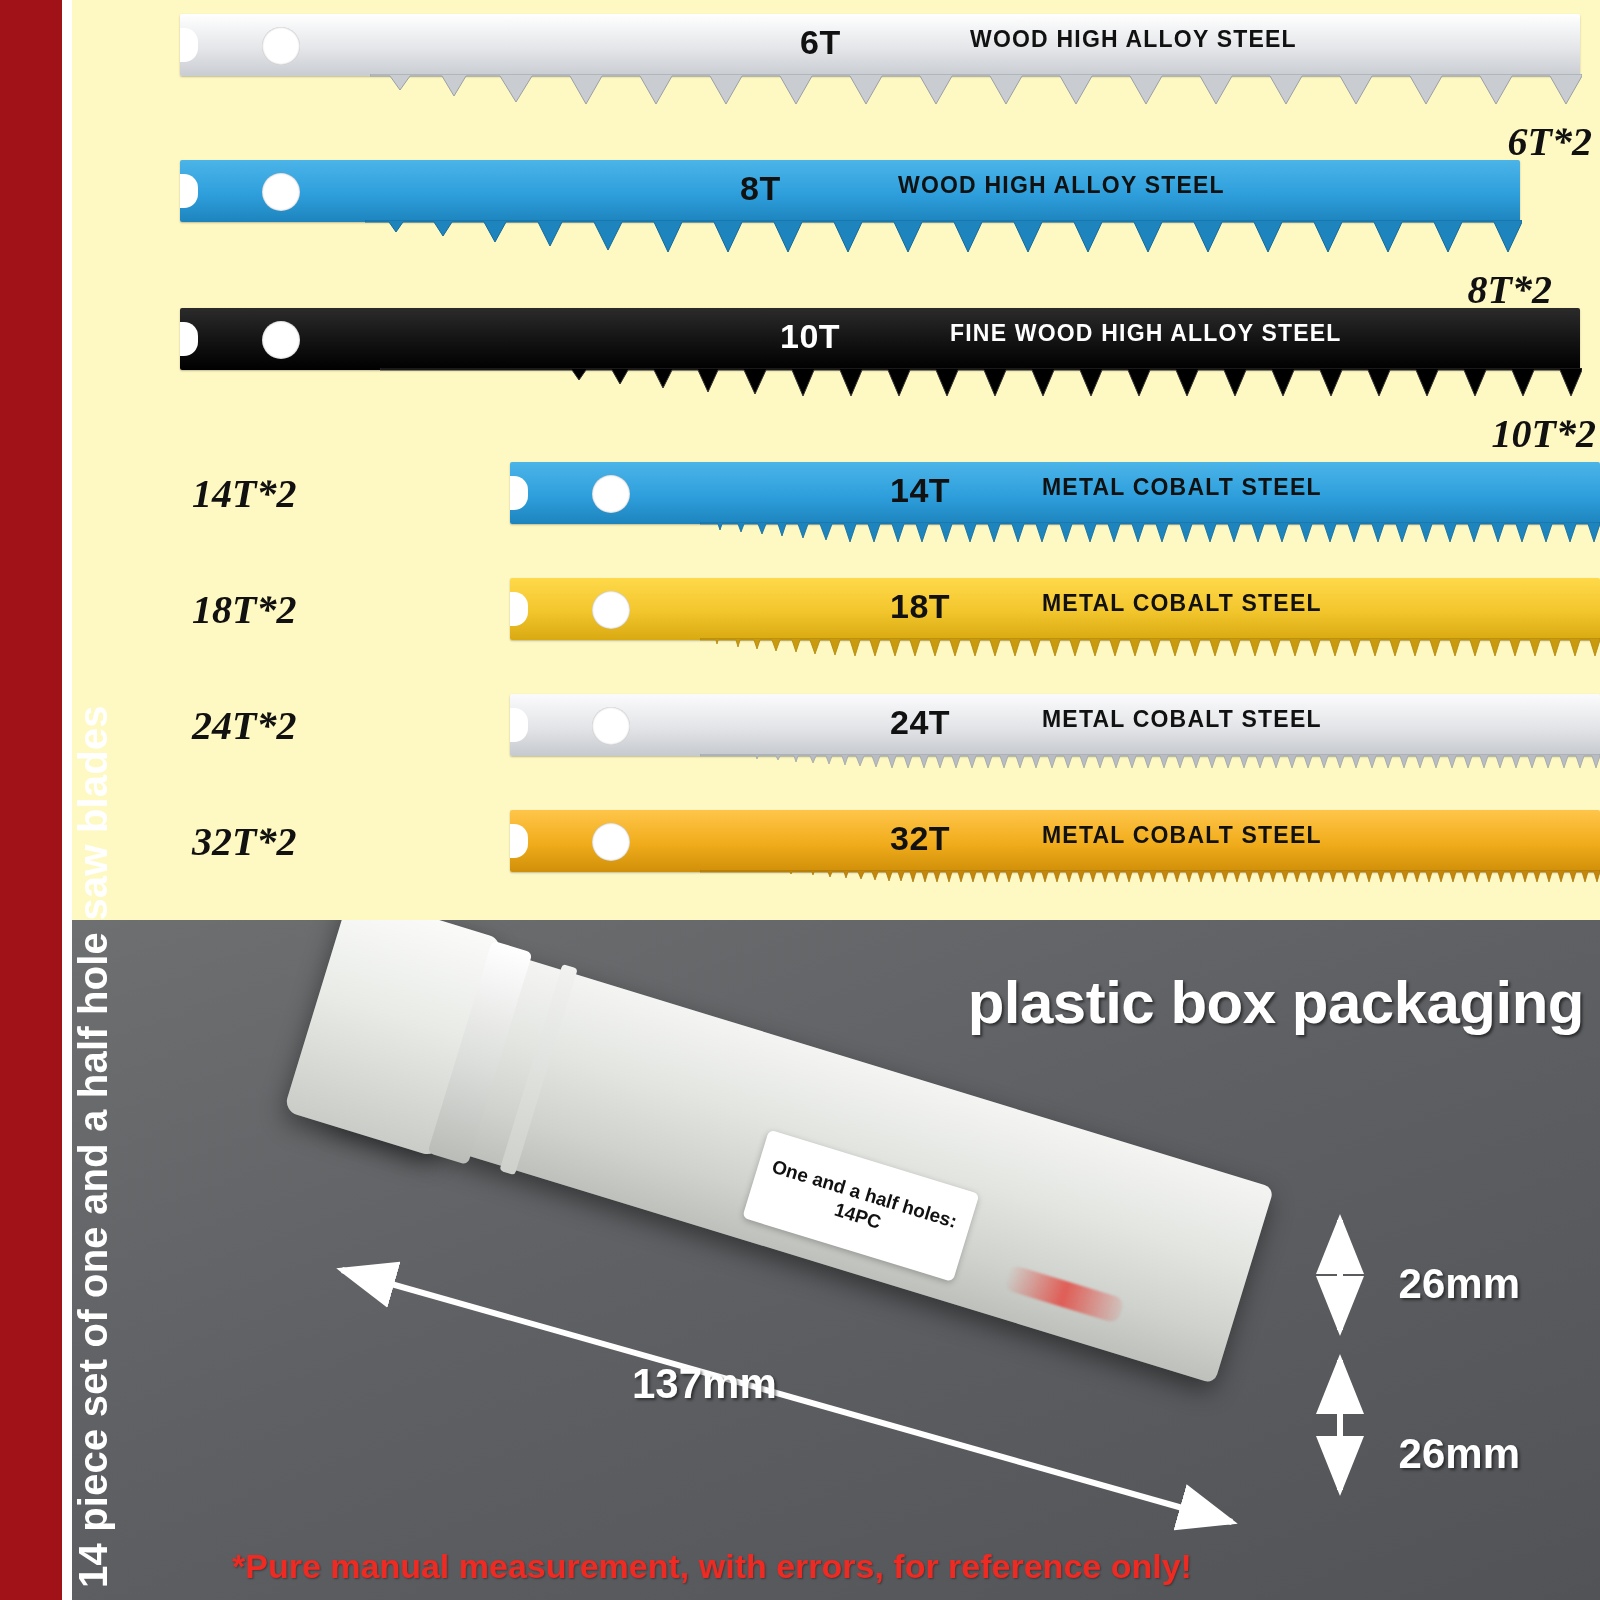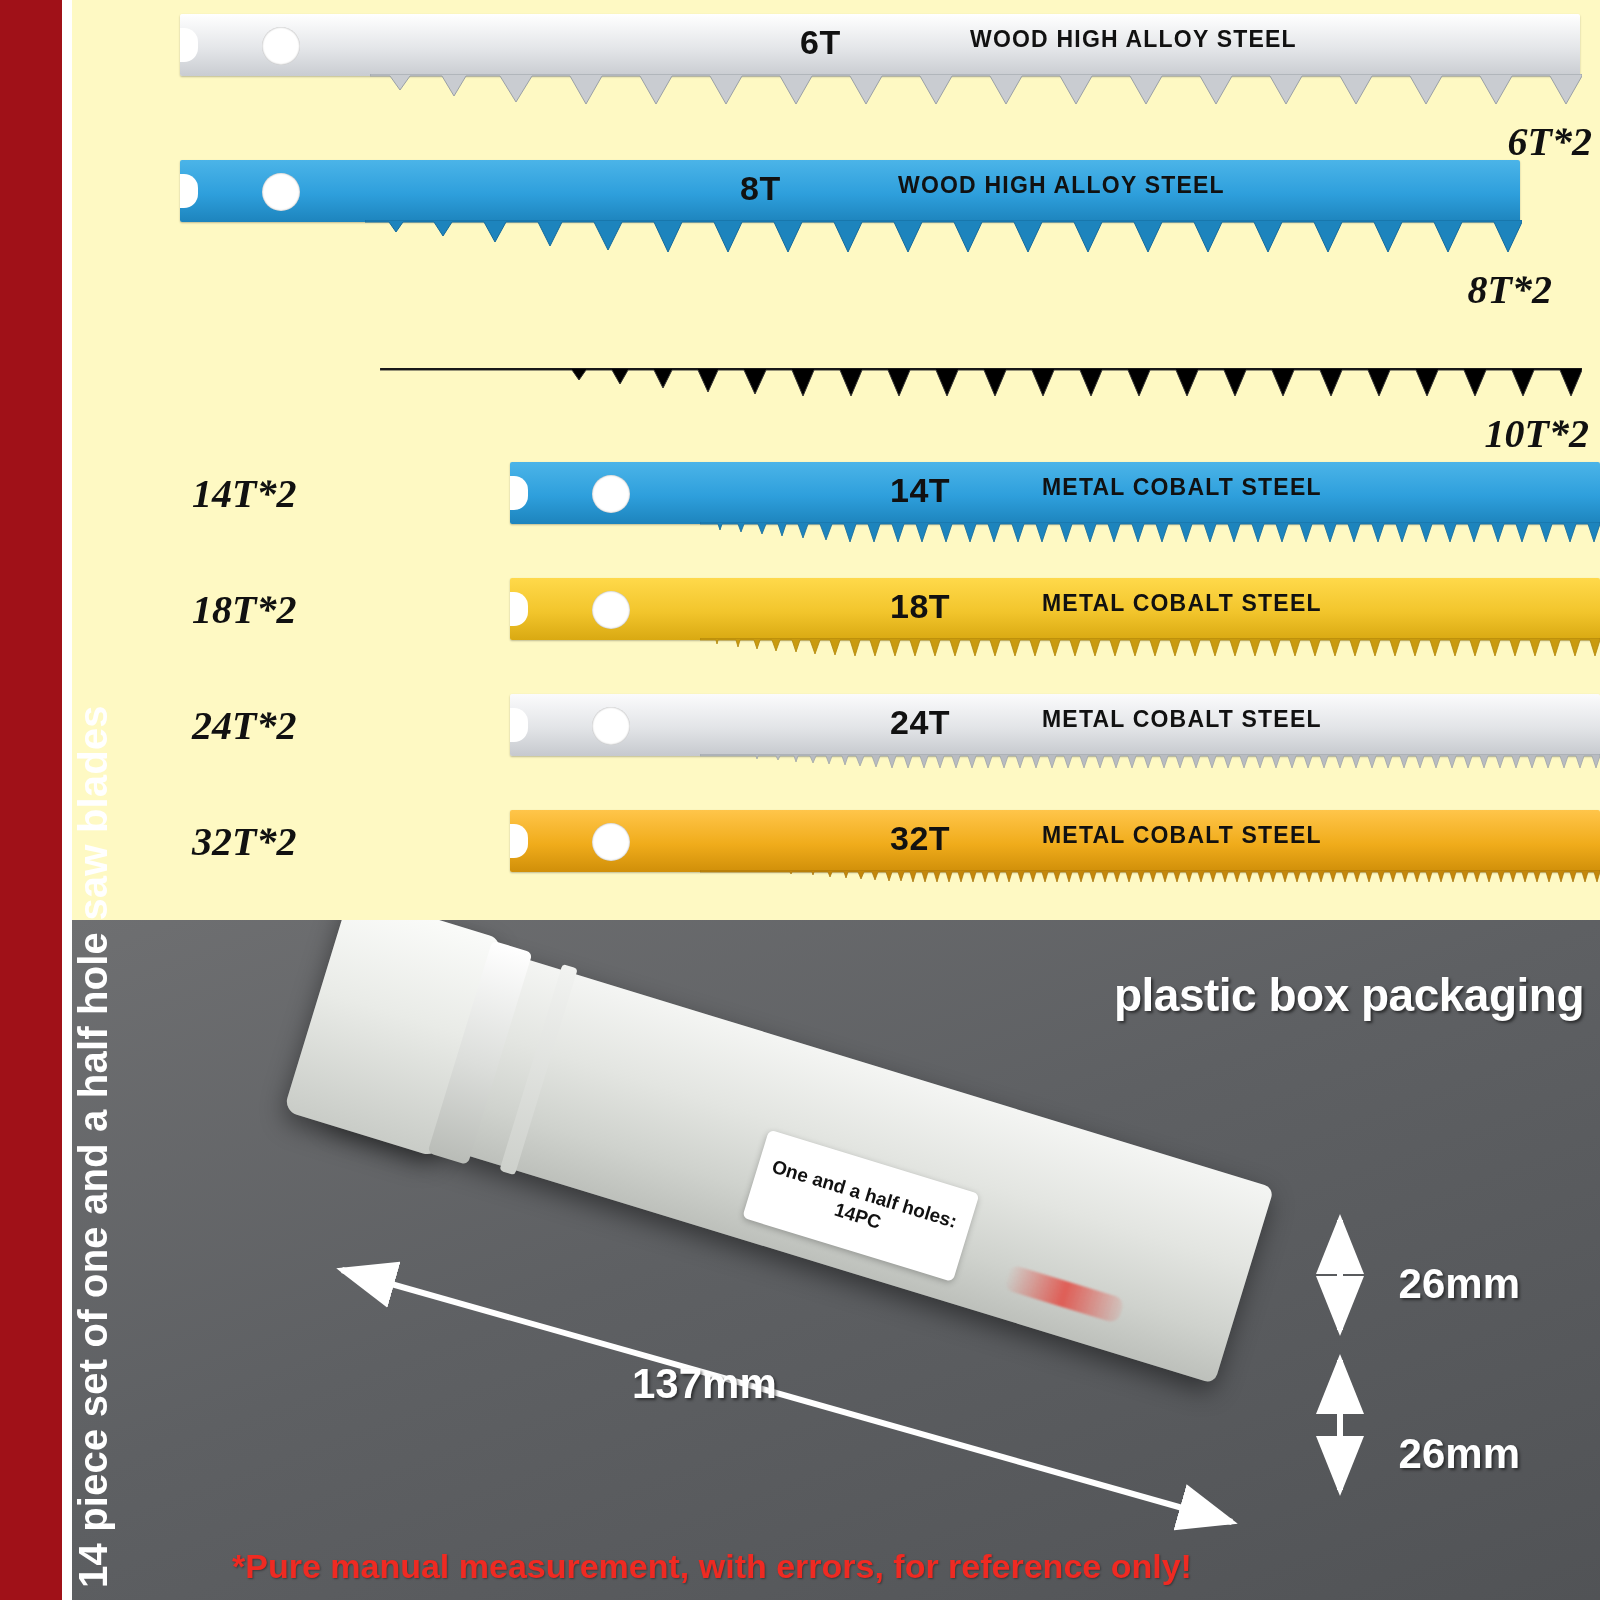--- a/index.html
+++ b/index.html
@@ -145,21 +145,21 @@
   .pkg-text {
     position: absolute;
     color: #ffffff;
     font-weight: bold;
     text-shadow: 2px 2px 3px rgba(0,0,0,0.55);
     white-space: nowrap;
   }
   .pkg-title {
     right: 16px;
     top: 48px;
-    font-size: 46px;
+    font-size: 60px;
     letter-spacing: -0.5px;
   }
   .pkg-weight {
     right: 112px;
     top: 128px;
     font-size: 52px;
   }
 
   
   .box-wrap {
@@ -291,24 +291,30 @@
       <div class="label-teeth" style="left:560px; color:#111;">8T</div>
       <div class="label-mat" style="left:718px; color:#111;">WOOD  HIGH  ALLOY STEEL</div>
     </div>
     <svg class="teeth" style="left:185px; top:60px; width:1157px; height:34px;" viewBox="0 0 1157 34" preserveAspectRatio="none">
       <path d="M0,0 L1157,0 L1157,2 L1143,32 L1129,2 L1097,2 L1083,32 L1069,2 L1037,2 L1023,32 L1009,2 L977,2 L963,32 L949,2 L917,2 L903,32 L889,2 L857,2 L843,32 L829,2 L797,2 L783,32 L769,2 L737,2 L723,32 L709,2 L677,2 L663,32 L649,2 L617,2 L603,32 L589,2 L557,2 L543,32 L529,2 L497,2 L483,32 L469,2 L437,2 L423,32 L409,2 L377,2 L363,32 L349,2 L317,2 L303,32 L289,2 L257,2 L243,30 L229,2 L197,2 L185,26 L173,2 L141,2 L130,22 L119,2 L87,2 L78,16 L69,2 L38,2 L31,12 L24,2 L0,2 Z" fill="#1d84bd" stroke="#146a9c" stroke-width="1"></path>
     </svg>
     <div class="qty" style="right:48px; top:106px;">8T*2</div>
   </div>
 
   <div class="blade-row" style="left:108px; top:308px; width:1420px;">
+    <div class="blade" style="left:0; width:1400px; background:linear-gradient(180deg,#2b2b2b 0%,#121212 55%,#000000 100%);">
+      <div class="shank-notch"></div>
+      <div class="hole"></div>
+      <div class="label-teeth" style="left:600px; color:#ffffff;">10T</div>
+      <div class="label-mat" style="left:770px; color:#ffffff;">FINE  WOOD  HIGH  ALLOY STEEL</div>
+    </div>
     <svg class="teeth" style="left:200px; top:60px; width:1202px; height:30px;" viewBox="0 0 1202 30" preserveAspectRatio="none">
       <path d="M0,0 L1202,0 L1202,2 L1191,28 L1180,2 L1154,2 L1143,28 L1132,2 L1106,2 L1095,28 L1084,2 L1058,2 L1047,28 L1036,2 L1010,2 L999,28 L988,2 L962,2 L951,28 L940,2 L914,2 L903,28 L892,2 L866,2 L855,28 L844,2 L818,2 L807,28 L796,2 L770,2 L759,28 L748,2 L722,2 L711,28 L700,2 L674,2 L663,28 L652,2 L626,2 L615,28 L604,2 L578,2 L567,28 L556,2 L530,2 L519,28 L508,2 L482,2 L471,28 L460,2 L434,2 L423,28 L412,2 L386,2 L375,26 L364,2 L338,2 L328,24 L318,2 L292,2 L283,20 L274,2 L248,2 L240,16 L232,2 L206,2 L199,12 L192,2 L0,2 Z" fill="#000000" stroke="#333333" stroke-width="1"></path>
     </svg>
-    <div class="qty" style="right:11px; top:102px;">10T*2</div>
+    <div class="qty" style="right:4px; top:102px;">10T*2</div>
   </div>
 
   <div class="blade-row" style="left:108px; top:462px; width:1420px; height:110px;">
     <div class="qty" style="left:12px; top:8px;">14T*2</div>
     <div class="blade" style="left:330px; width:1090px; background:linear-gradient(180deg,#4bb4e8 0%,#2e9fdc 55%,#1d84bd 100%);">
       <div class="shank-notch"></div>
       <div class="hole"></div>
       <div class="label-teeth" style="left:380px; color:#111;">14T</div>
       <div class="label-mat" style="left:532px; color:#111;">METAL COBALT STEEL</div>
     </div>

